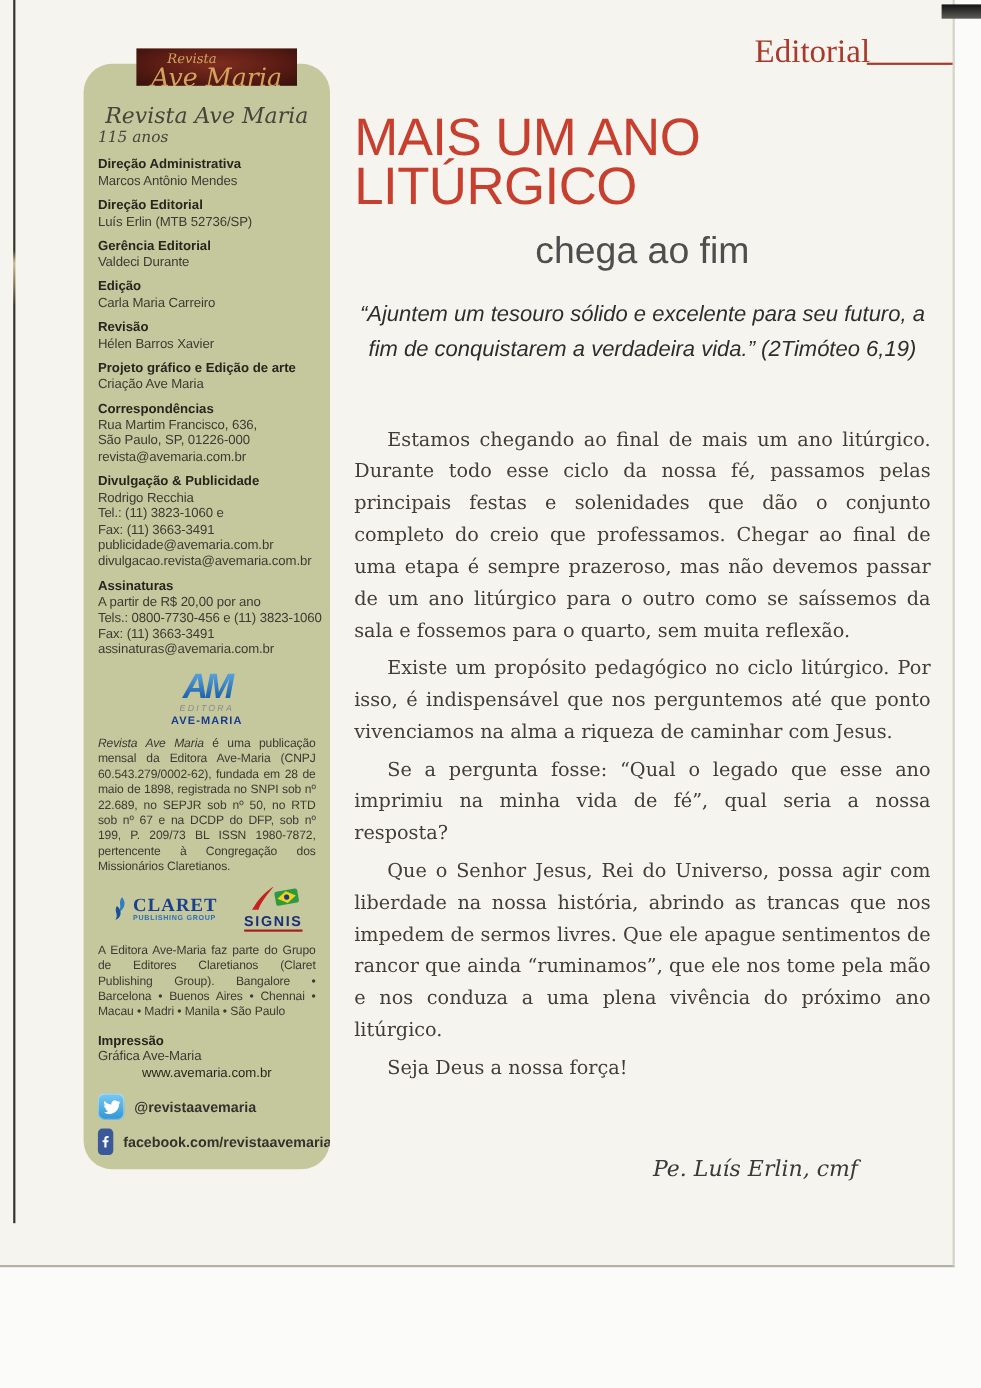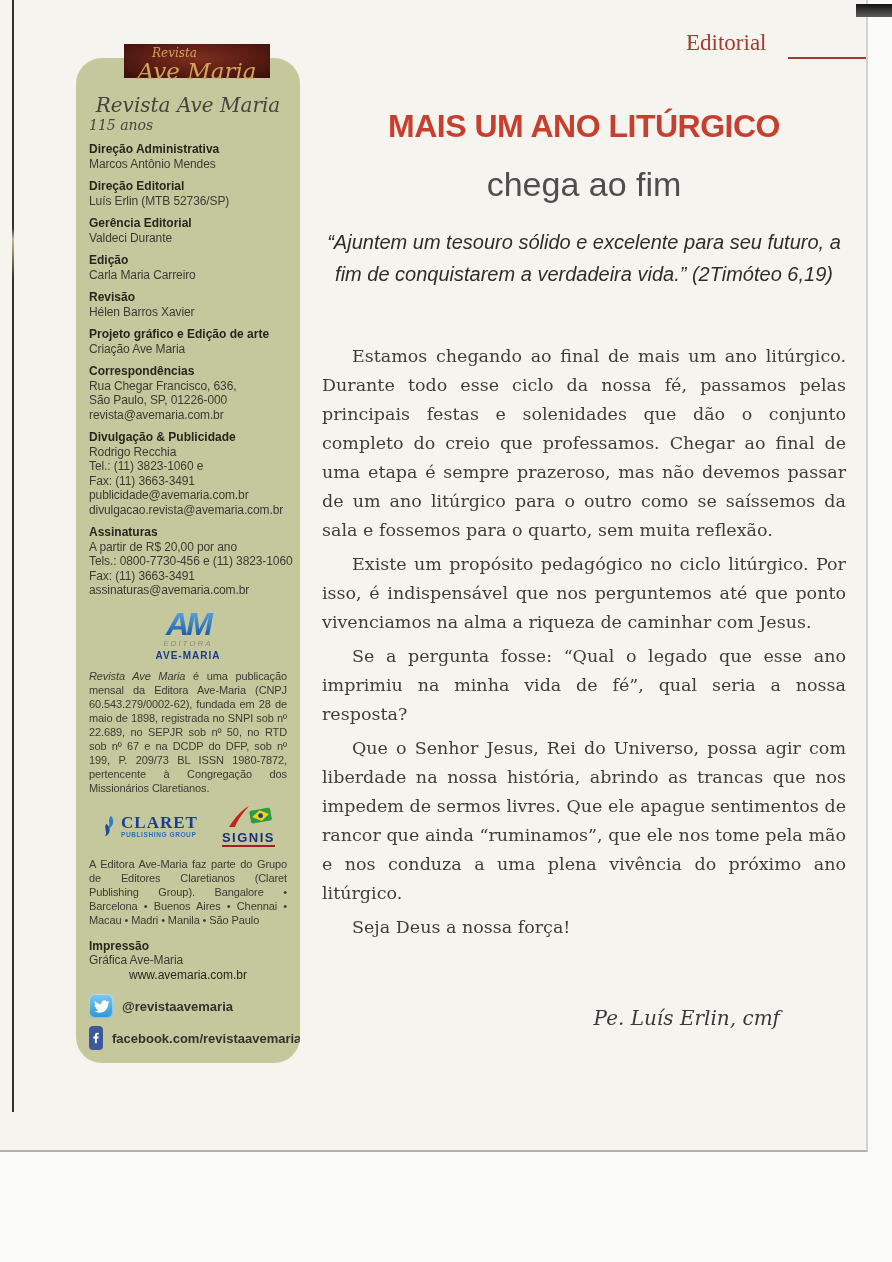--- a/index.html
+++ b/index.html
@@ -9,21 +9,21 @@
   
   .page{position:absolute;left:0;top:0;width:866px;height:1150px;background:#f6f4ee;
         border-right:2px solid #d6d3ca;border-bottom:2px solid #b3b0a8;}
   .spine-line{position:absolute;left:12px;top:0;width:2px;height:1112px;
         background:linear-gradient(to bottom,#33332b 0%,#33332b 20.5%,#c9b78a 21.5%,#8a7f5e 23%,#33332b 25%,#33332b 100%);}
   .corner-mark{position:absolute;left:856px;top:4px;width:36px;height:13px;
         background:linear-gradient(to bottom,#131313,#5c5c58);}
 
   
   .editorial{position:absolute;left:686px;top:30px;font-family:"Liberation Serif",serif;
-        font-size:23px;color:#a63a2d;}
+        font-size:30px;color:#a63a2d;}
   .editorial-rule{position:absolute;left:788px;top:57px;width:78px;height:2px;background:#a63a2d;}
 
   
   .masthead{position:absolute;left:76px;top:58px;width:224px;height:1005px;background:#c5c89d;
         border-radius:26px;box-sizing:border-box;padding:36px 13px 12px 13px;overflow:hidden;
         color:#3b3b33;font-size:12px;}
   .logo-box{position:absolute;left:124px;top:44px;width:146px;height:34px;
         background:radial-gradient(ellipse at 50% 42%,#7d2d1f 0%,#5a1c14 55%,#36100b 100%);
         color:#d3a35e;box-sizing:border-box;padding-top:3px;}
   .logo-small{font:italic 12px "DejaVu Serif",serif;padding-left:28px;line-height:13px;}
@@ -57,21 +57,21 @@
   .social{margin-top:12px;}
   .social-row{display:flex;align-items:center;gap:9px;margin-top:8px;}
   .social-handle{font-weight:bold;font-size:13px;color:#33332d;}
   .tw-badge{width:24px;height:24px;border-radius:6px;background:linear-gradient(180deg,#7ccaf2,#2f95d4);
         display:flex;align-items:center;justify-content:center;box-shadow:inset 0 0 0 1px rgba(255,255,255,.4);}
   .fb-badge{width:24px;height:24px;border-radius:4px;background:#3b5998;
         display:flex;align-items:center;justify-content:center;}
 
   
   .article{position:absolute;left:322px;top:104px;width:524px;}
-  .art-title{font-size:32px;font-weight:bold;letter-spacing:-0.5px;color:#c7402f;text-align:center;line-height:44px;}
+  .art-title{font-size:48px;font-weight:normal;letter-spacing:-0.5px;color:#c7402f;line-height:44px;}
   .art-subtitle{font-size:34px;color:#4f4e4e;text-align:center;line-height:40px;margin-top:16px;}
   .art-quote{margin-top:22px;font-style:italic;font-size:20px;color:#2d2d2d;text-align:center;line-height:32px;}
   .paras{margin-top:52px;}
   .paras p{margin:0 0 5px 0;font-family:"DejaVu Serif",serif;font-size:17.5px;line-height:29px;
         color:#413d37;text-align:justify;text-indent:30px;}
   .closing{margin-top:52px;font-family:"DejaVu Serif",serif;font-size:17.5px;color:#413d37;text-indent:30px;}
   .signature{margin-top:64px;font:italic 20px "DejaVu Serif",serif;color:#3a3a3a;text-align:right;padding-right:66px;}
 </style>
 </head>
 <body>
@@ -120,21 +120,21 @@
           </div>
         <div class="mh-section">
             <div class="mh-label">Projeto gráfico e Edição de arte</div>
             <div class="mh-lines">
               <div class="line">Criação Ave Maria</div>
             </div>
           </div>
         <div class="mh-section">
             <div class="mh-label">Correspondências</div>
             <div class="mh-lines">
-              <div class="line">Rua Chegar Francisco, 636,</div>
+              <div class="line">Rua Martim Francisco, 636,</div>
               <div class="line">São Paulo, SP, 01226-000</div>
               <div class="line">revista@avemaria.com.br</div>
             </div>
           </div>
         <div class="mh-section">
             <div class="mh-label">Divulgação &amp; Publicidade</div>
             <div class="mh-lines">
               <div class="line">Rodrigo Recchia</div>
               <div class="line">Tel.: (11) 3823-1060 e</div>
               <div class="line">Fax: (11) 3663-3491</div>

